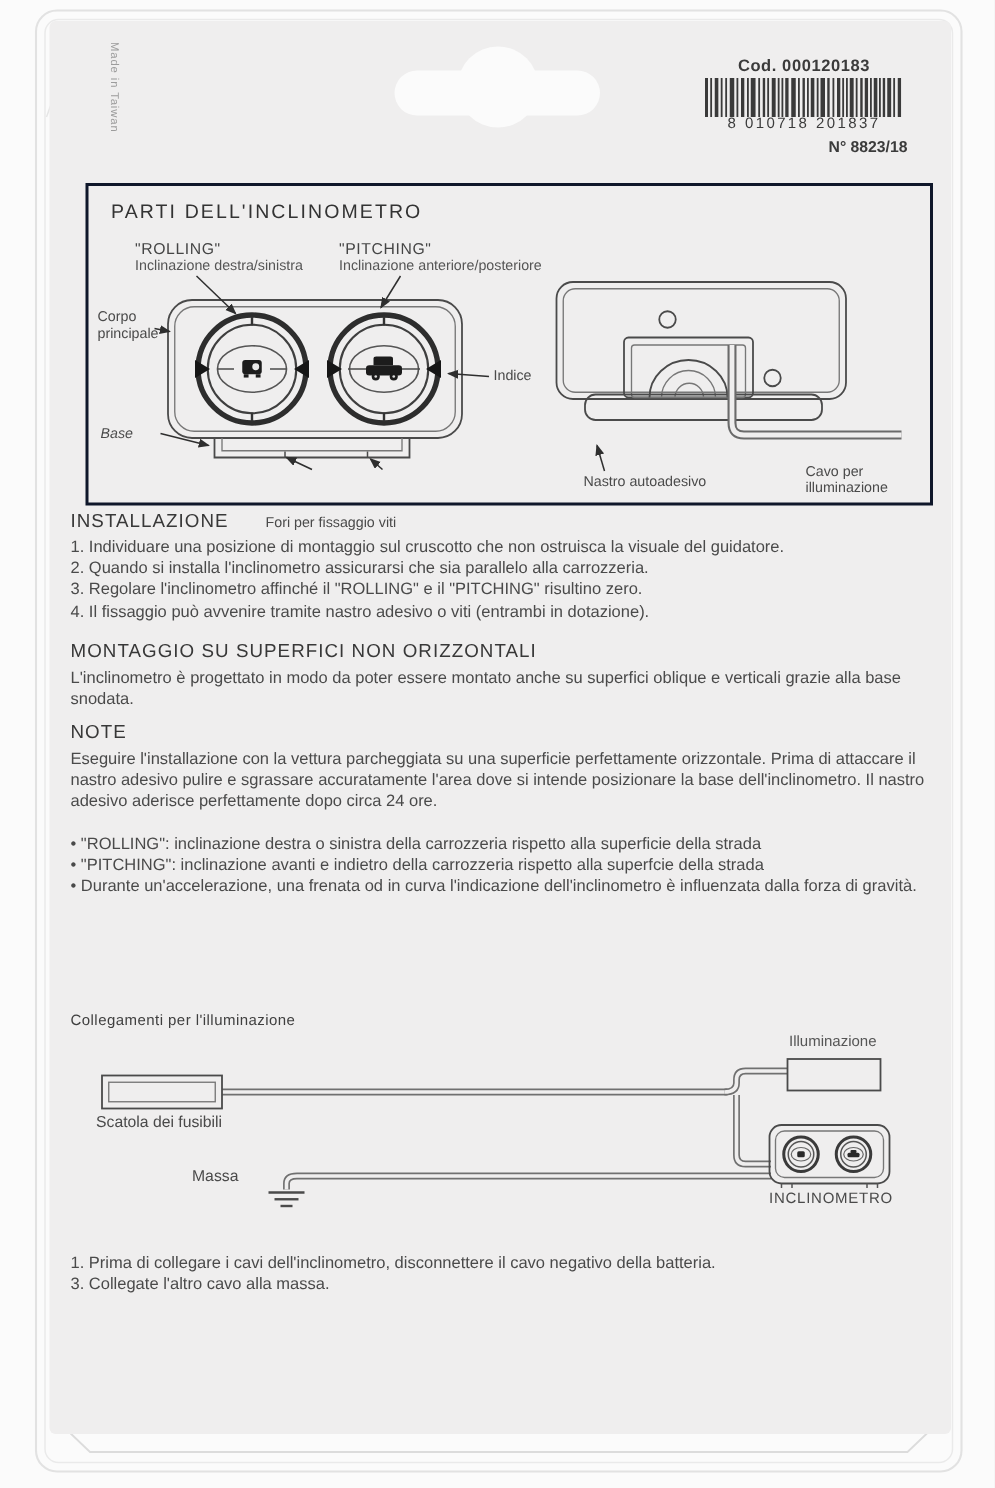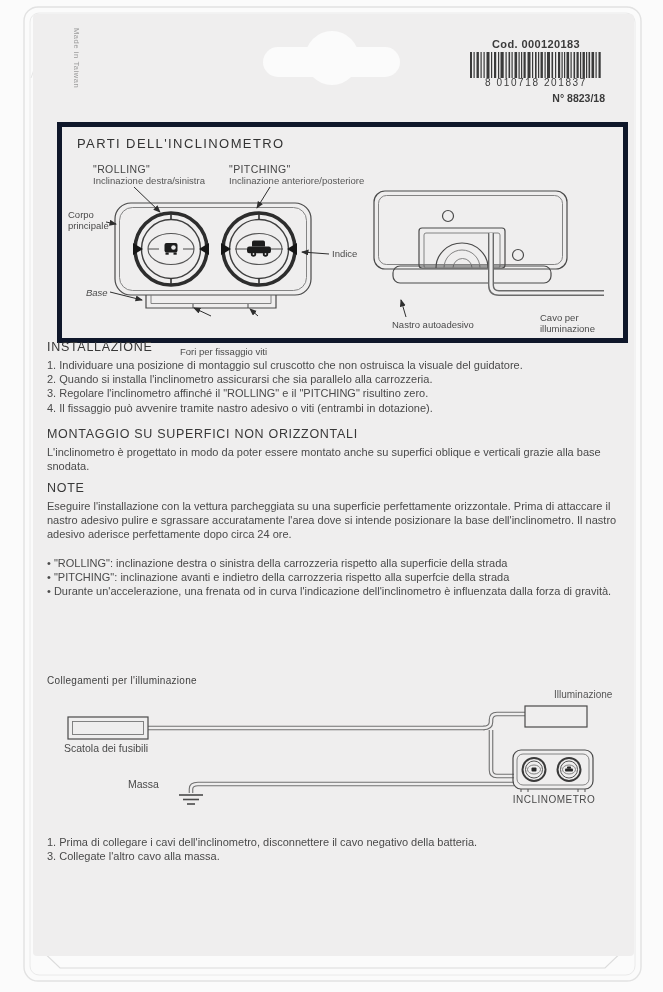--- a/index.html
+++ b/index.html
@@ -22,21 +22,21 @@
   }
   .code{position:absolute;left:470px;top:38px;width:132px;text-align:center;
     font-size:11px;font-weight:700;color:#3b3b3b;letter-spacing:.4px;}
   .bcode{position:absolute;left:470px;top:52px;}
   .bdigits{position:absolute;left:462px;top:77px;width:148px;text-align:center;
     font-size:10px;color:#3b3b3b;letter-spacing:1.6px;}
   .pnum{position:absolute;left:505px;top:92px;width:100px;text-align:right;
     font-size:10.5px;font-weight:700;color:#3b3b3b;}
   .parts-box{
     position:absolute;left:57px;top:122px;width:561px;height:211px;
-    border:5px solid #0f172a;
+    border:2px solid #0f172a;
   }
   .pb-title{position:absolute;left:15px;top:9px;font-size:13px;letter-spacing:1.4px;color:#333;}
   .pb-sub{font-size:9.5px;color:#555;line-height:11px;}
   .pb-name{font-size:10.5px;color:#454545;letter-spacing:.4px;}
   .pb-lbl{position:absolute;font-size:9.5px;color:#4a4a4a;line-height:11px;}
   .sec{position:absolute;left:47px;width:574px;}
   .sec-title{font-size:12.5px;letter-spacing:.7px;color:#383838;margin-bottom:4px;}
   .sec-body,.sec-item{font-size:11px;line-height:14.2px;color:#4a4a4a;}
   .wire-title{position:absolute;left:47px;top:675px;font-size:10px;color:#3f3f3f;letter-spacing:.3px;}
   .wiring{position:absolute;left:40px;top:688px;width:590px;height:134px;}
@@ -198,21 +198,21 @@
     </g>
   </svg>
 
   <div class="pb-title">PARTI DELL'INCLINOMETRO</div>
   <div class="abs pb-name" style="left:31px;top:36px;">"ROLLING"</div>
   <div class="abs pb-sub" style="left:31px;top:48px;">Inclinazione destra/sinistra</div>
   <div class="abs pb-name" style="left:167px;top:36px;">"PITCHING"</div>
   <div class="abs pb-sub" style="left:167px;top:48px;">Inclinazione anteriore/posteriore</div>
   <div class="pb-lbl" style="left:6px;top:82px;width:46px;">Corpo principale</div>
   <div class="pb-lbl" style="left:270px;top:121px;">Indice</div>
-  <div class="pb-lbl" style="left:24px;top:160px;font-style:italic;">Base</div>
+  <div class="pb-lbl" style="left:8px;top:160px;font-style:italic;">Base</div>
   <div class="pb-lbl" style="left:118px;top:185px;margin-top:34px;">Fori per fissaggio viti</div>
   <div class="pb-lbl" style="left:330px;top:192px;">Nastro autoadesivo</div>
   <div class="pb-lbl" style="left:478px;top:185px;width:72px;">Cavo per illuminazione</div>
 </div>
 
 <div class="sec" style="top:340px;">
   <div class="sec-title">INSTALLAZIONE</div>
   <div class="sec-item">1. Individuare una posizione di montaggio sul cruscotto che non ostruisca la visuale del guidatore.</div>
   <div class="sec-item">2. Quando si installa l'inclinometro assicurarsi che sia parallelo alla carrozzeria.</div>
   <div class="sec-item">3. Regolare l'inclinometro affinché il "ROLLING" e il "PITCHING" risultino zero.</div>
@@ -285,21 +285,21 @@
         <rect x="527" y="78.6" width="4" height="2.2" rx=".8"></rect>
       </g>
       <g stroke="#555" stroke-width="1">
         <line x1="481" y1="101" x2="481" y2="104"></line>
         <line x1="488" y1="101" x2="488" y2="104"></line>
         <line x1="538" y1="101" x2="538" y2="104"></line>
         <line x1="545" y1="101" x2="545" y2="104"></line>
       </g>
     </g>
   </svg>
-  <div class="w-lbl" style="left:514px;top:1px;font-size:10px;color:#555;">Illuminazione</div>
+  <div class="w-lbl" style="left:486px;top:1px;font-size:10px;color:#555;">Illuminazione</div>
   <div class="w-lbl" style="left:24px;top:54px;">Scatola dei fusibili</div>
   <div class="w-lbl" style="left:88px;top:90px;">Massa</div>
   <div class="w-lbl" style="left:472px;top:106px;width:84px;text-align:center;font-size:10px;letter-spacing:.5px;">INCLINOMETRO</div>
 </div>
 
 <div class="steps">
   <div class="sec-item">1. Prima di collegare i cavi dell'inclinometro, disconnettere il cavo negativo della batteria.</div>
   <div class="sec-item">3. Collegate l'altro cavo alla massa.</div>
 </div>
 

